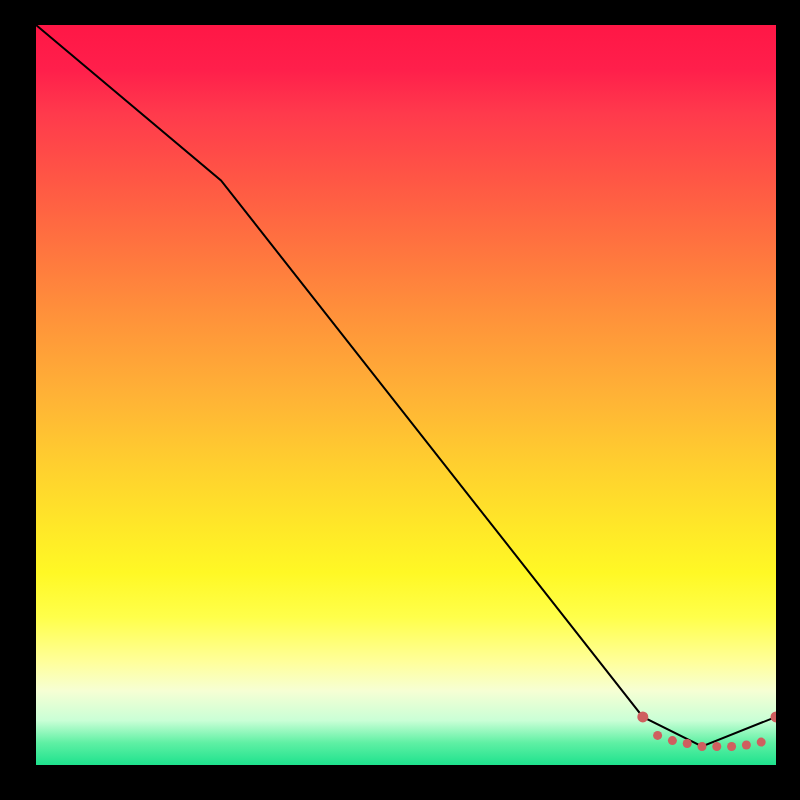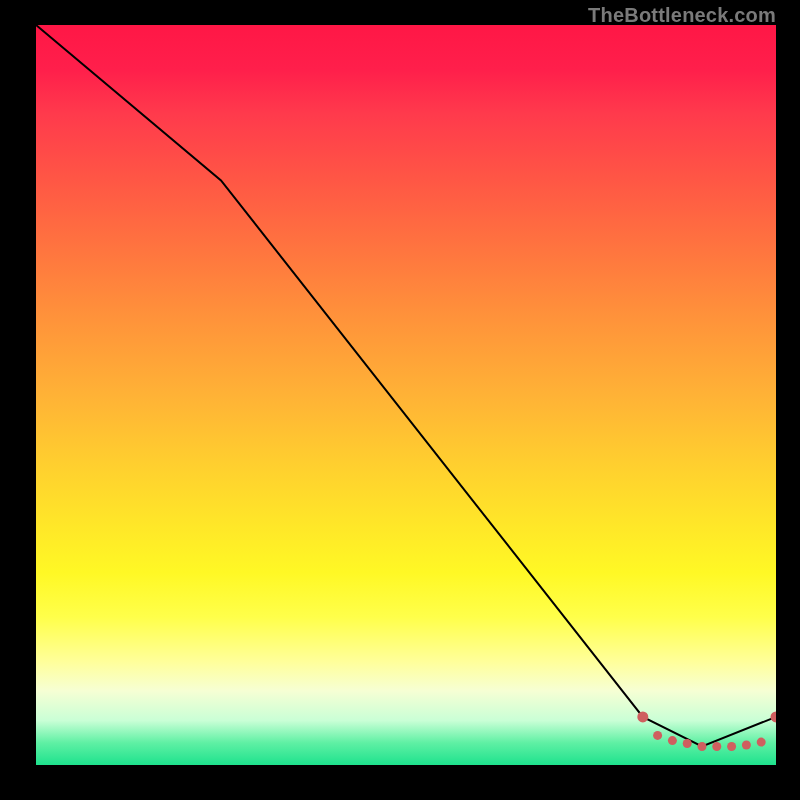--- a/index.html
+++ b/index.html
@@ -75,21 +75,20 @@
 
   .dot {
     fill: #cf5f5f;
     stroke: none;
   }
 </style>
 </head>
 <body>
 
 <div class="stage">
-  <div class="watermark">TheBottleneck.com</div>
 
   <div class="plot-area">
     <svg class="chart-svg" viewBox="0 0 740 740" preserveAspectRatio="none">
       <path id="curve-path" class="line-main" d="M0.0 0.0 L185.0 155.4 L606.8 691.9 L666.0 721.5 L740.0 691.9"></path>
       <g id="dot-layer">
           <circle cx="606.8" cy="691.9" r="5.5" class="dot"></circle>
           <circle cx="621.6" cy="710.4" r="4.5" class="dot"></circle>
           <circle cx="636.4" cy="715.6" r="4.5" class="dot"></circle>
           <circle cx="651.2" cy="718.5" r="4.5" class="dot"></circle>
           <circle cx="666.0" cy="721.5" r="4.5" class="dot"></circle>

